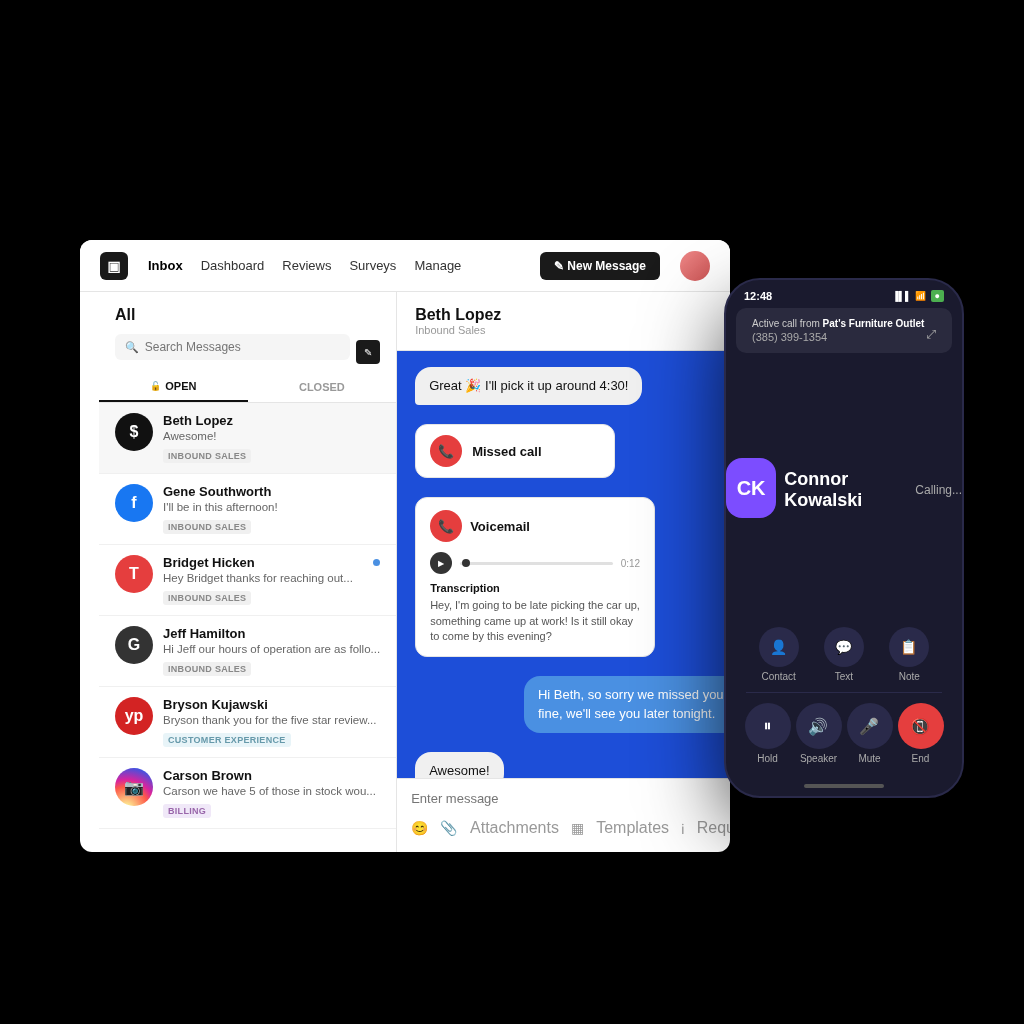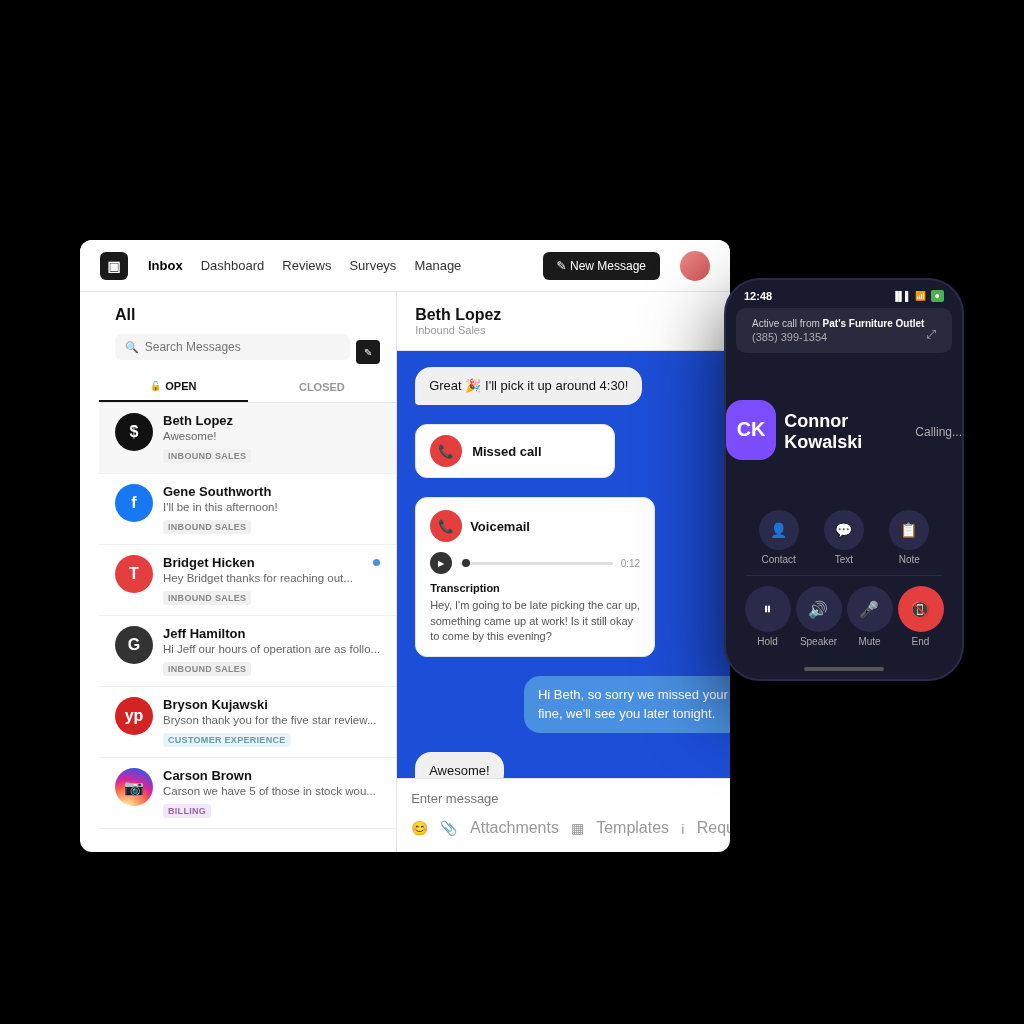--- a/index.html
+++ b/index.html
@@ -66,20 +66,21 @@
       background: #1a1a1a;
       color: #fff;
       border: none;
       border-radius: 6px;
       padding: 7px 14px;
       font-size: 12px;
       cursor: pointer;
       display: flex;
       align-items: center;
       gap: 5px;
+      font-weight: bold;
     }
     .nav-avatar {
       width: 30px;
       height: 30px;
       border-radius: 50%;
       background: linear-gradient(135deg, #e88, #c55);
       display: flex;
       align-items: center;
       justify-content: center;
       color: #fff;
@@ -454,21 +455,21 @@
       font-weight: 600;
       cursor: pointer;
     }
 
     
     .phone-overlay {
       position: absolute;
       top: 278px;
       right: 60px;
       width: 240px;
-      height: 403px;
+      height: 520px;
       background: #1a1a2e;
       border-radius: 36px;
       box-shadow: 0 30px 80px rgba(0,0,0,0.7);
       overflow: hidden;
       border: 2px solid #2a2a4a;
       display: flex;
       flex-direction: column;
     }
 
     .phone-status-bar {

